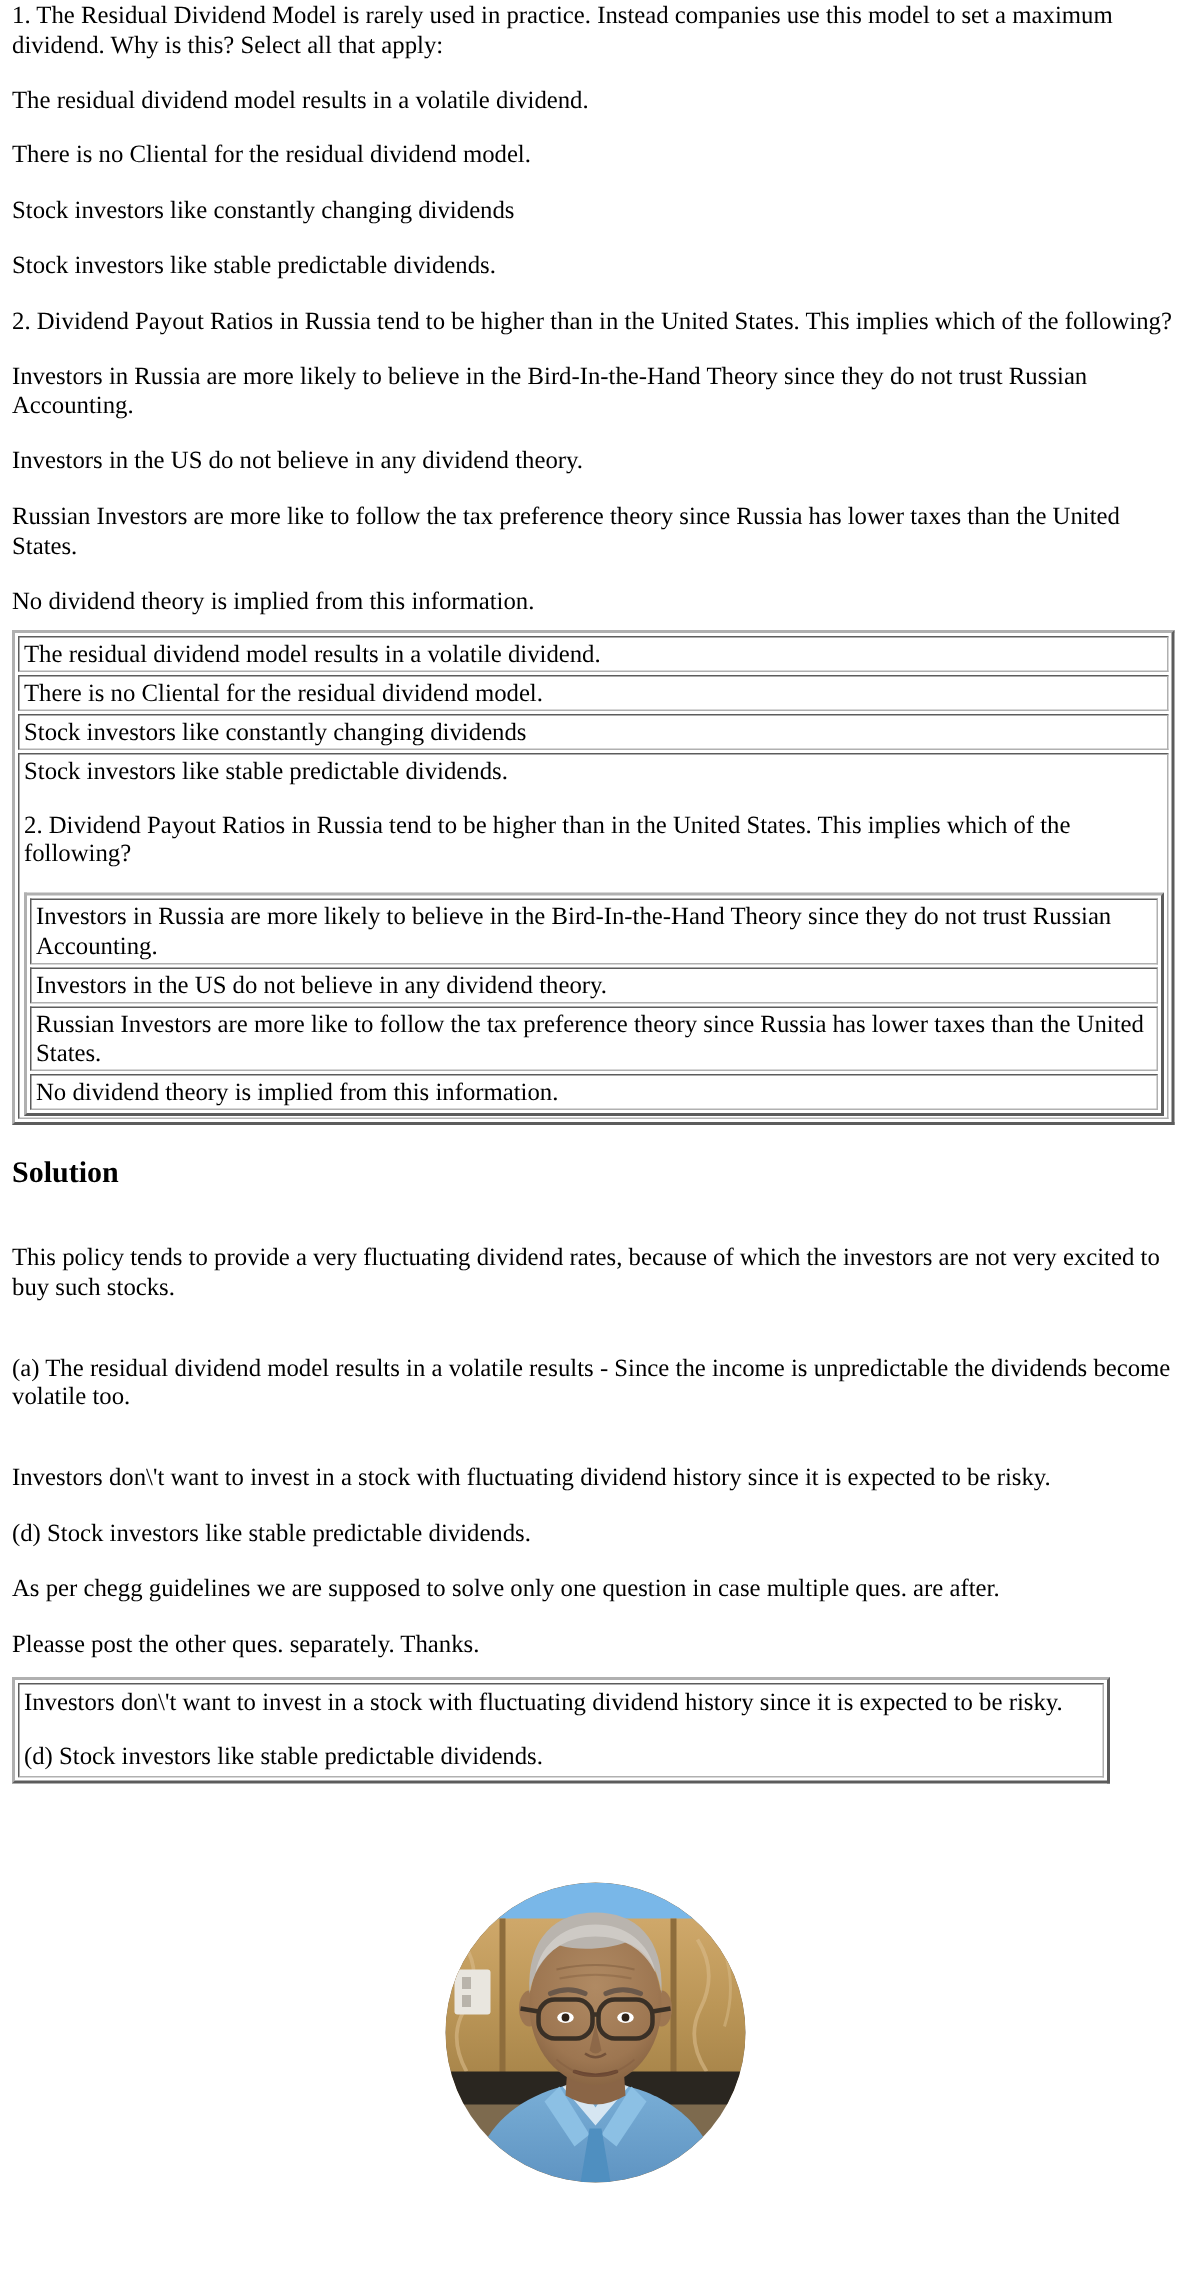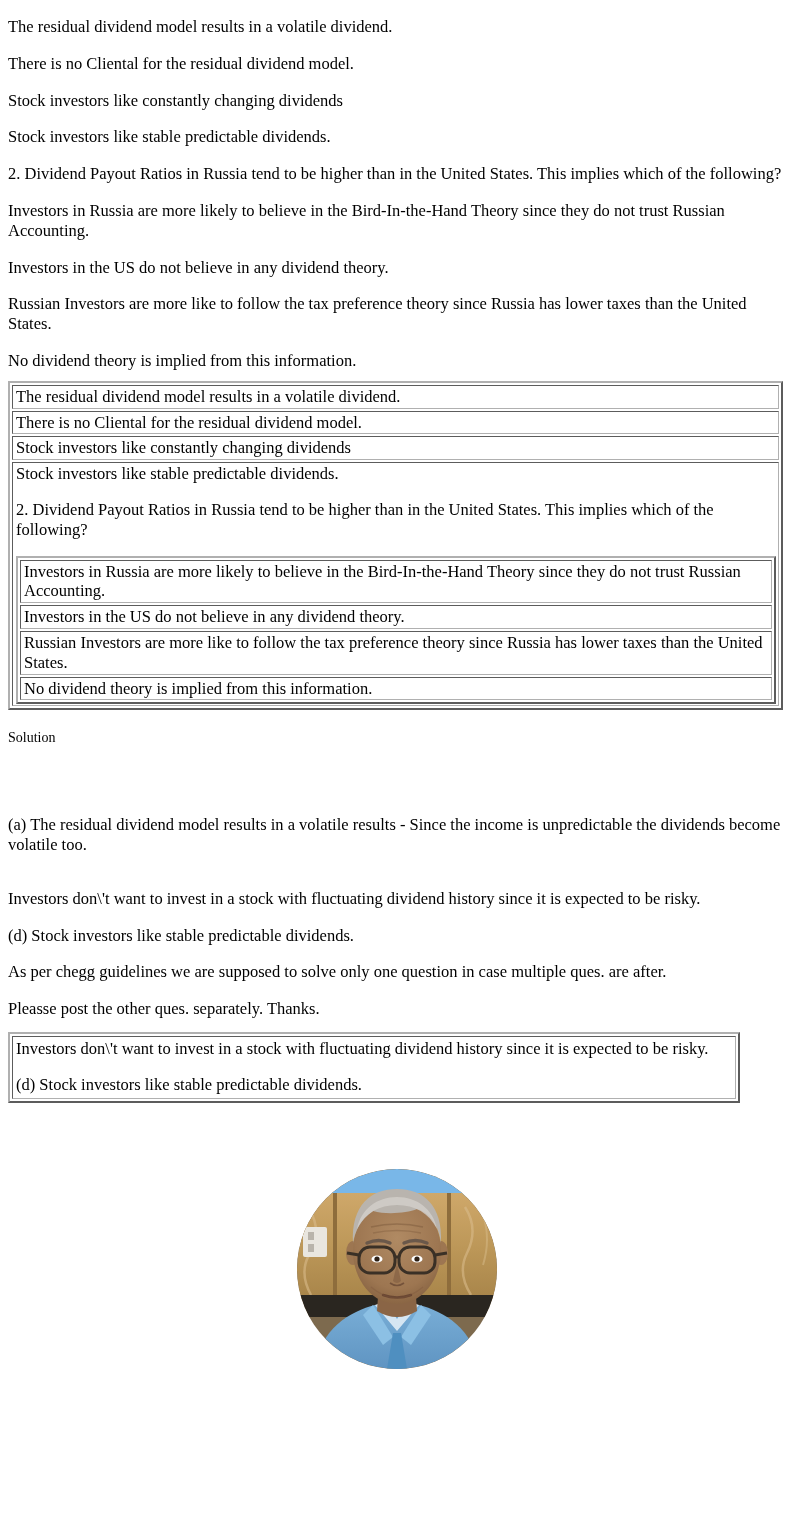--- a/index.html
+++ b/index.html
@@ -22,22 +22,22 @@
   }
   p.para {
     margin: 0 8px 0 8px;
     padding: 0;
     font-size: 16.5px;
     line-height: 1.2;
   }
   .spacer-para { height: 17px; }
   h3.solution-heading {
     font-family: "Liberation Serif", "DejaVu Serif", serif;
-    font-size: 14px;
-    font-weight: normal;
+    font-size: 20px;
+    font-weight: bold;
     margin: 0 8px;
     padding: 0;
     line-height: 1.2;
   }
 
   
   table.box {
     border-collapse: separate;
     border-spacing: 2px;
     border: 2px outset #b0b0b0;
@@ -87,20 +87,21 @@
     position: relative;
     background: #7d6a4e;
   }
   .avatar svg { display: block; }
 </style>
 </head>
 <body>
 
 <div class="page">
 
+  <p class="para">1. The Residual Dividend Model is rarely used in practice. Instead companies use this model to set a maximum dividend. Why is this? Select all that apply:</p>
   <div class="spacer-para"></div>
   <p class="para">The residual dividend model results in a volatile dividend.</p>
   <div class="spacer-para"></div>
   <p class="para">There is no Cliental for the residual dividend model.</p>
   <div class="spacer-para"></div>
   <p class="para">Stock investors like constantly changing dividends</p>
   <div class="spacer-para"></div>
   <p class="para">Stock investors like stable predictable dividends.</p>
   <div class="spacer-para"></div>
 
@@ -165,20 +166,21 @@
         </td>
       </tr>
     </tbody>
   </table>
 
   <div style="height:20px"></div>
 
   <h3 class="solution-heading">Solution</h3>
   <div class="spacer-para"></div>
   <div class="spacer-para"></div>
+  <p class="para">This policy tends to provide a very fluctuating dividend rates, because of which the investors are not very excited to buy such stocks.</p>
   <div class="spacer-para"></div>
   <div class="spacer-para"></div>
   <p class="para">(a) The residual dividend model results in a volatile results - Since the income is unpredictable the dividends become volatile too.</p>
   <div class="spacer-para"></div>
   <div class="spacer-para"></div>
   <p class="para">Investors don\'t want to invest in a stock with fluctuating dividend history since it is expected to be risky.</p>
   <div class="spacer-para"></div>
   <p class="para">(d) Stock investors like stable predictable dividends.</p>
   <div class="spacer-para"></div>
   <p class="para">As per chegg guidelines we are supposed to solve only one question in case multiple ques. are after.</p>

